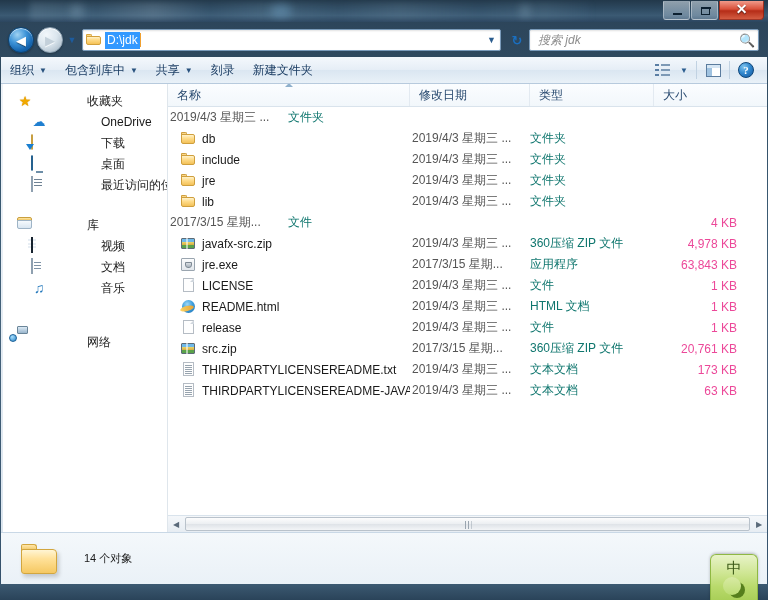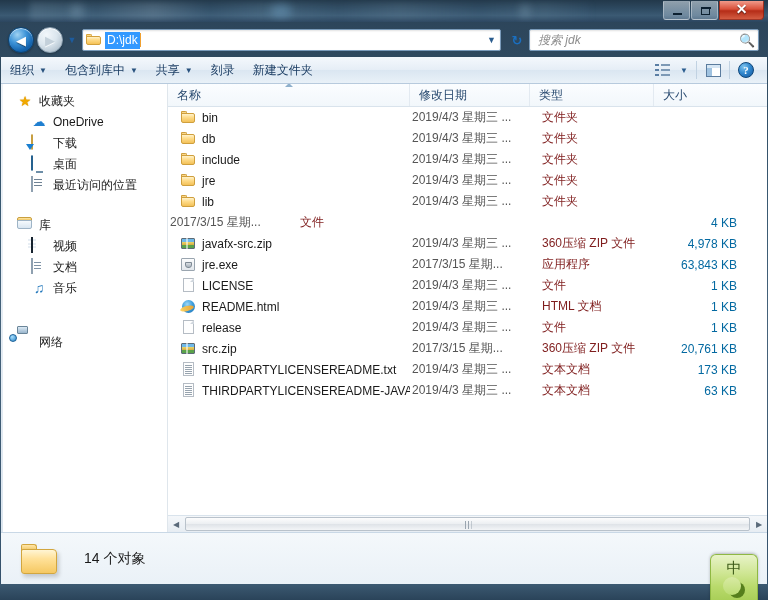--- a/index.html
+++ b/index.html
@@ -197,21 +197,21 @@
     height:21px;display:flex;align-items:center;padding-left:16px;
     color:#1a1a1a;font-size:12px;white-space:nowrap;box-sizing:border-box;
   }
   .navrow.child{padding-left:30px;}
   .navrow.sel{
     background:linear-gradient(180deg,#fbfcfe,#eef3f8);
     border:1px solid #d4dfe9;border-radius:3px;
     margin:0 4px 0 4px;padding-left:26px;height:21px;
   }
   .navrow .ic{width:16px;height:16px;margin-right:6px;flex:none;position:relative;}
-  .navlabel{line-height:16px;}
+  .navlabel{line-height:16px;margin-left:48px;}
   .navgap{height:14px;}
 
   
   .ic-star{
     color:#f0a800;font-size:14px;line-height:16px;text-align:center;
     text-shadow:0 0 1px #c98600;
   }
   .ic-cloud{
     color:#1f7fd0;font-size:13px;line-height:16px;text-align:center;
   }
@@ -349,22 +349,22 @@
   #coltype{width:124px;flex:none;}
   #colsize{flex:1;border-right:none;}
 
   #rows{position:absolute;left:0;top:23px;right:0;bottom:0;overflow:hidden;}
   .row{
     height:21px;display:flex;align-items:center;font-size:12px;color:#1a1a1a;
     box-sizing:border-box;
   }
   .cname{width:242px;flex:none;display:flex;align-items:center;padding-left:12px;box-sizing:border-box;overflow:hidden;white-space:nowrap;}
   .cdate{width:120px;flex:none;color:#555;white-space:nowrap;overflow:hidden;padding-left:2px;box-sizing:border-box;}
-  .ctype{width:124px;flex:none;color:#7f1d1d;white-space:nowrap;overflow:hidden;box-sizing:border-box;margin-left:12px;}
-  .csize{flex:1;text-align:right;color:#0369a1;padding-right:30px;white-space:nowrap;box-sizing:border-box;}
+  .ctype{width:124px;flex:none;color:#0f766e;white-space:nowrap;overflow:hidden;box-sizing:border-box;}
+  .csize{flex:1;text-align:right;color:#ec4899;padding-right:30px;white-space:nowrap;box-sizing:border-box;}
   .fname{margin-left:6px;line-height:16px;}
 
   
   .fi{width:16px;height:15px;flex:none;position:relative;}
   .fi-folder:before{
     content:"";position:absolute;left:1px;top:1px;width:6px;height:3px;
     background:linear-gradient(180deg,#ffe09a,#efbd54);
     border:1px solid #cf9f3d;border-bottom:none;border-radius:1px 2px 0 0;box-sizing:border-box;
   }
   .fi-folder:after{
@@ -452,21 +452,21 @@
     background:linear-gradient(180deg,#ffe6a8,#f0c45e);
     border:1px solid #d2a63f;border-bottom:none;border-radius:2px 3px 0 0;box-sizing:border-box;
   }
   #statusfolder:after{
     content:"";position:absolute;left:2px;top:8px;width:36px;height:25px;
     background:linear-gradient(180deg,#fff5d4 0%,#ffe199 38%,#f5c862 100%);
     border:1px solid #d2a63f;border-radius:2px 4px 3px 3px;box-sizing:border-box;
     box-shadow:2px 3px 4px rgba(0,0,0,.18);
   }
   #statustext{
-    margin-left:23px;font-size:14px;color:#1a1a1a;
+    margin-left:23px;font-size:11px;color:#1a1a1a;
   }
   #winbottomedge{
     position:absolute;left:0;bottom:0;width:768px;height:16px;
     background:linear-gradient(180deg,#3c5a72,#2a4359);
   }
 
   
   #ime{
     position:absolute;right:10px;bottom:0px;width:48px;height:46px;
     background:linear-gradient(180deg,#e8f3c8 0%,#cfe694 40%,#b9da6c 70%,#a9cf58 100%);
@@ -657,24 +657,20 @@
         <div class="colcell" id="coltype">
           <span>类型</span>
         </div>
         <div class="colcell" id="colsize">
           <span>大小</span>
         </div>
       </div>
 
       <div id="rows">
           <div class="row">
-            <div class="cname">
-              <span class="fi fi-folder"></span>
-              <span class="fname">bin</span>
-            </div>
             <div class="cdate">2019/4/3 星期三 ...</div>
             <div class="ctype">文件夹</div>
             <div class="csize"></div>
           </div>
           <div class="row">
             <div class="cname">
               <span class="fi fi-folder"></span>
               <span class="fname">db</span>
             </div>
             <div class="cdate">2019/4/3 星期三 ...</div>

